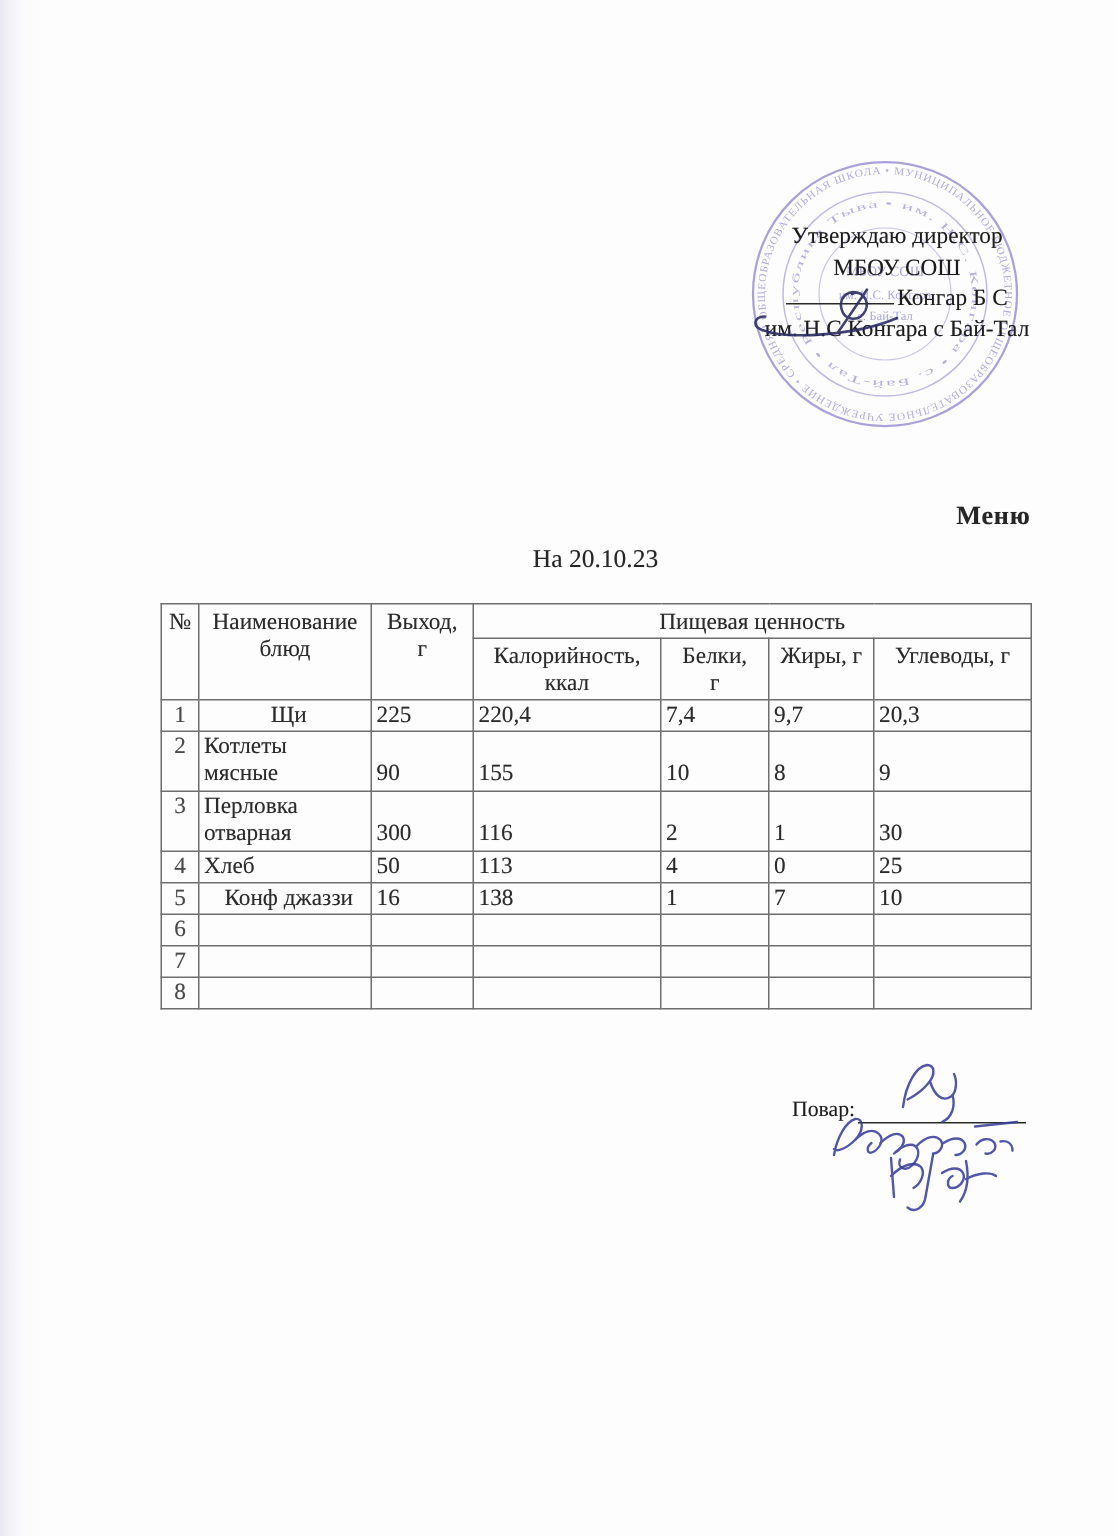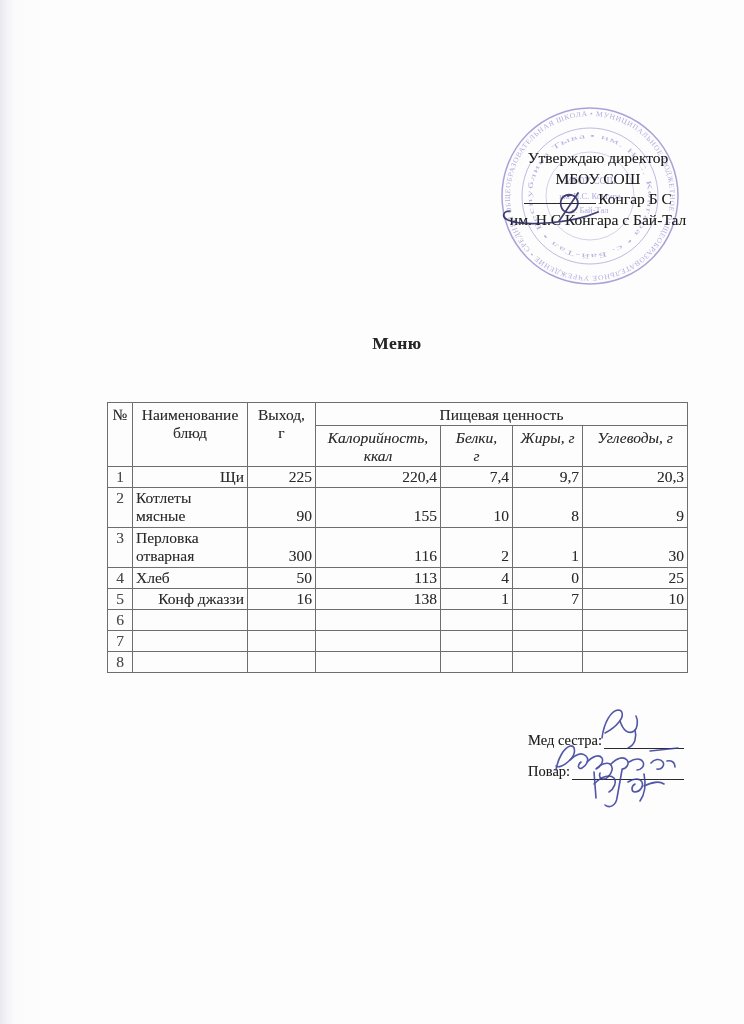--- a/index.html
+++ b/index.html
@@ -15,44 +15,44 @@
   .stamp{position:absolute;left:498px;top:104px;width:184px;height:184px;opacity:.8;filter:blur(0.4px);z-index:1;}
   .approval{
     position:absolute;left:488px;top:148px;width:220px;z-index:2;
     text-align:center;font-size:15.5px;line-height:20.5px;color:#1c1c1c;
   }
   .appr-line{white-space:nowrap;}
   .appr-underline{display:inline-block;width:72px;height:13px;border-bottom:1.2px solid #2a2a2a;margin-right:2px;}
   .director-sig{position:absolute;left:498px;top:190px;width:125px;height:42px;z-index:3;}
 
   
-  .doc-title{position:absolute;left:107px;top:333px;width:580px;text-align:center;font-size:17.5px;font-weight:bold;letter-spacing:.5px;z-index:2;}
+  .doc-title{position:absolute;left:107px;top:333px;width:580px;text-align:right;font-size:17.5px;font-weight:bold;letter-spacing:.5px;z-index:2;}
   .doc-date{position:absolute;left:107px;top:363px;width:580px;text-align:center;font-size:17px;z-index:2;}
 
   
   .table-wrap{position:absolute;left:107px;top:402px;z-index:2;}
   table.menu{border-collapse:collapse;table-layout:fixed;width:580px;
     font-size:15.5px;line-height:1.16;color:#2b2b2b;}
   table.menu th,table.menu td{border:1px solid #6f6d70;padding:1px 3px;overflow:hidden;}
   table.menu th{font-weight:normal;vertical-align:top;padding-top:3px;text-align:center;white-space:pre-line;}
   tr.h1{height:23px;}
-  tr.h2{height:37px;font-style:italic;}
+  tr.h2{height:37px;}
   th.h-group{vertical-align:middle;padding-top:0;}
   tbody tr:nth-child(1){height:20px;}
   tbody tr:nth-child(2){height:40px;}
   tbody tr:nth-child(3){height:40px;}
   tbody tr:nth-child(4){height:20px;}
   tbody tr:nth-child(5){height:20px;}
   tbody tr:nth-child(6){height:20px;}
   tbody tr:nth-child(7){height:20px;}
   tbody tr:nth-child(8){height:18px;}
   td.c-num{text-align:center;color:#4a4a4a;}
-  td.c-val{text-align:right;}
+  td.c-val{text-align:left;}
   td.c-name{white-space:pre-line;}
-  td.c-name.align-left{text-align:right;padding-left:8px;}
+  td.c-name.align-left{text-align:center;padding-left:8px;}
   td.c-name.align-center{}
   tr.tall td.c-val{vertical-align:bottom;padding-bottom:2px;}
   tr.tall td.c-num{vertical-align:top;}
 
   
   .signatures{position:absolute;left:528px;top:727px;width:156px;z-index:2;font-size:14.5px;color:#1e1e1e;}
   .sig-row{display:flex;align-items:flex-end;height:22px;margin-bottom:9px;}
   .sig-label{white-space:nowrap;}
   .sig-line{flex:1;border-bottom:1.2px solid #2a2a2a;height:3px;margin-left:2px;}
   .sig-mark{position:absolute;z-index:3;}
@@ -99,20 +99,21 @@
 
   <svg class="director-sig" viewBox="0 0 125 42">
     <g fill="none" stroke="#2c2c63" stroke-width="1.7" stroke-linecap="round" opacity="0.9">
       <path d="M76,6 C68,2 61,8 63,16 C65,24 75,25 79,17 C82,10 76,3 70,6"></path>
       <path d="M80,3 C74,12 66,24 61,31"></path>
       <path d="M100,22 C75,33 28,37 10,30 C3,27 5,21 12,21"></path>
     </g>
   </svg>
 
   <div class="doc-title scan-soft">Меню</div>
+  <div class="doc-date scan-soft">На 20.10.23</div>
 
   <div class="table-wrap">
     <table class="menu scan-soft">
       <colgroup>
         <col style="width:25px">
           <col style="width:115px">
           <col style="width:68px">
         <col style="width:125px">
           <col style="width:72px">
           <col style="width:70px">
@@ -210,24 +211,20 @@
             <td class="c-val"></td>
             <td class="c-val"></td>
             <td class="c-val"></td>
           </tr>
         </tbody>
     </table>
   </div>
 
   <div class="signatures">
     <div class="sig-row">
-      <span class="sig-label scan-soft">Мед сестра:</span>
-      <span class="sig-line"></span>
-    </div>
-    <div class="sig-row">
       <span class="sig-label scan-soft">Повар:</span>
       <span class="sig-line"></span>
     </div>
   </div>
 
   <svg class="sig-mark sig-med" width="62" height="48" viewBox="0 0 62 48">
     <g fill="none" stroke="#3a3f9b" stroke-width="1.6" stroke-linecap="round" opacity="0.88">
       <path d="M10,34 C12,18 19,7 26,6 C31,6 32,12 27,18 C23,23 17,27 13,29"></path>
       <path d="M28,17 C31,26 36,31 42,27 C46,24 46,16 44,12"></path>
       <path d="M43,26 C45,33 43,41 36,44"></path>

